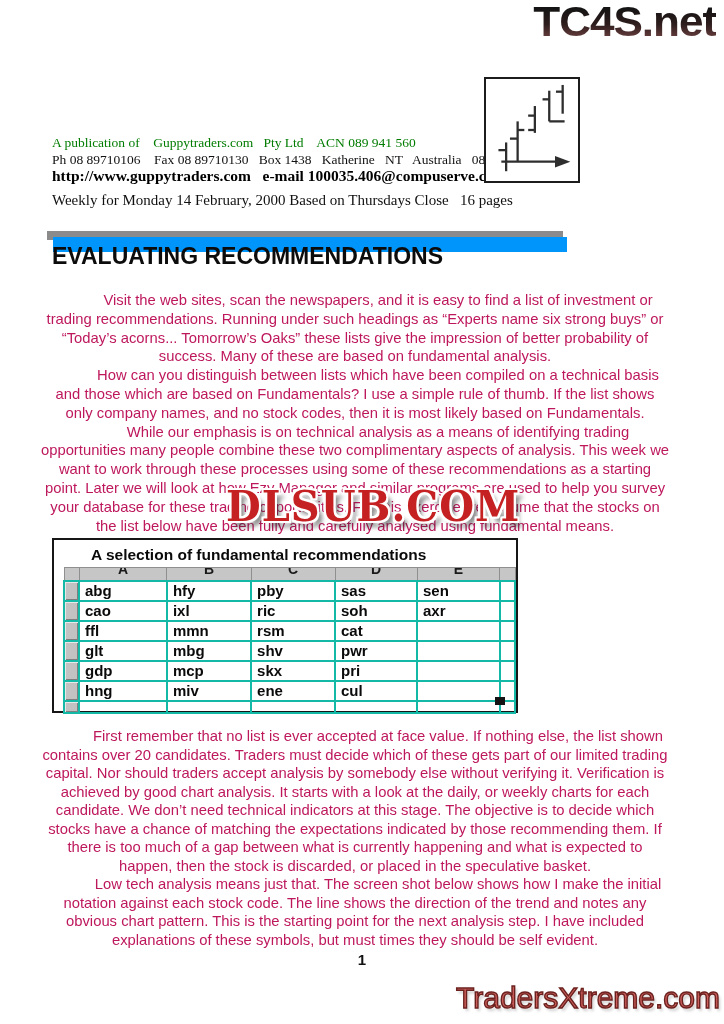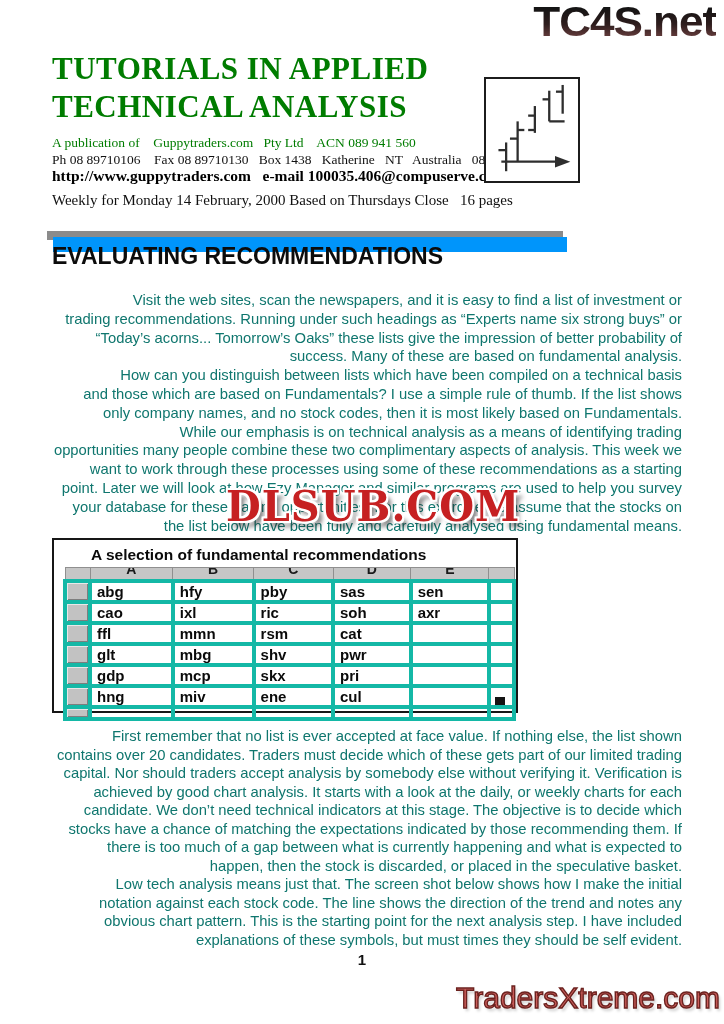--- a/index.html
+++ b/index.html
@@ -43,23 +43,23 @@
   .bar-gray { position:absolute; left:47px; top:231px; width:516px; height:9px; background:#8b8b8b; }
   .bar-blue { position:absolute; left:53px; top:237px; width:514px; height:15px; background:#0095fb; }
 
   
   .section-heading {
     position:absolute; left:52px; top:243px;
     font-family:"Liberation Sans", sans-serif; font-weight:bold; font-size:23px;
     color:#0c0c0c; letter-spacing:0px;
   }
   .bodyblock {
-    position:absolute; left:52px; width:630px;
+    position:absolute; left:40px; width:630px;
     font-family:"Liberation Sans", sans-serif; font-size:14.8px; line-height:18.8px;
-    color:#0f766e; text-align:right;
+    color:#be185d; text-align:center;
   }
   .bodyblock p { text-indent:46px; }
   .body-top { top:291px; }
   .body-bottom { top:727px; line-height:18.5px; }
 
   
   .watermark {
     position:absolute; left:226px; top:482px;
     font-family:"DejaVu Serif", serif; font-weight:bold; font-size:40px;
     letter-spacing:1px; color:#c62122; transform:scaleY(1.05);
@@ -76,21 +76,21 @@
   }
   .table-caption {
     position:absolute; left:37px; top:6px;
     font-family:"Liberation Sans", sans-serif; font-weight:bold; font-size:15.5px; color:#0a0a0a;
   }
   table.grid {
     position:absolute; left:9px; top:27px; border-collapse:collapse; table-layout:fixed;
     font-family:"Liberation Sans", sans-serif; font-weight:bold; font-size:15px; color:#0a0a0a;
   }
   table.grid td, table.grid th {
-    border:4px solid #14b8a6; height:20px; padding:0 16px 0 5px;
+    border:2px solid #14b8a6; height:20px; padding:0 8px 0 5px;
     text-align:left; font-weight:bold; overflow:hidden;
   }
   table.grid tr.colhead-row th {
     height:13px; background:#c6c6c6; border:1px solid #8f8f8f; padding:0;
   }
   .colletter { display:block; height:20px; line-height:20px; margin-top:-9px; text-align:center; font-size:14px; color:#1a1a1a; }
   td.rowhdr {
     background:#c2c2c2; border:1px solid #8f8f8f; padding:0;
     box-shadow: inset 1px 1px 0 #e8e8e8, inset -1px -1px 0 #7e7e7e;
   }
@@ -110,24 +110,20 @@
     text-shadow: 0 0 2px #e6e6e6, 2px 3px 3px #c9c9c9;
   }
 </style>
 </head>
 <body>
 
 <div class="page">
 
   <div class="tc4s">TC4S.net</div>
 
-  <div class="news-title">
-    <div>TUTORIALS IN APPLIED</div>
-    <div>TECHNICAL ANALYSIS</div>
-  </div>
 
   <div class="mast-line pub-line">A publication of    Guppytraders.com   Pty Ltd    ACN 089 941 560</div>
   <div class="mast-line contact-line">Ph 08 89710106    Fax 08 89710130   Box 1438   Katherine   NT   Australia   0851</div>
   <div class="mast-line web-line">http://www.guppytraders.com   e-mail 100035.406@compuserve.com</div>
 
   <div class="chartbox">
     <svg viewBox="0 0 96 106">
       <g stroke="#2e2e2e" stroke-width="2.4" fill="none">
         <line x1="16" y1="86" x2="74" y2="86"></line>
         <line x1="21" y1="66" x2="21" y2="96"></line>

